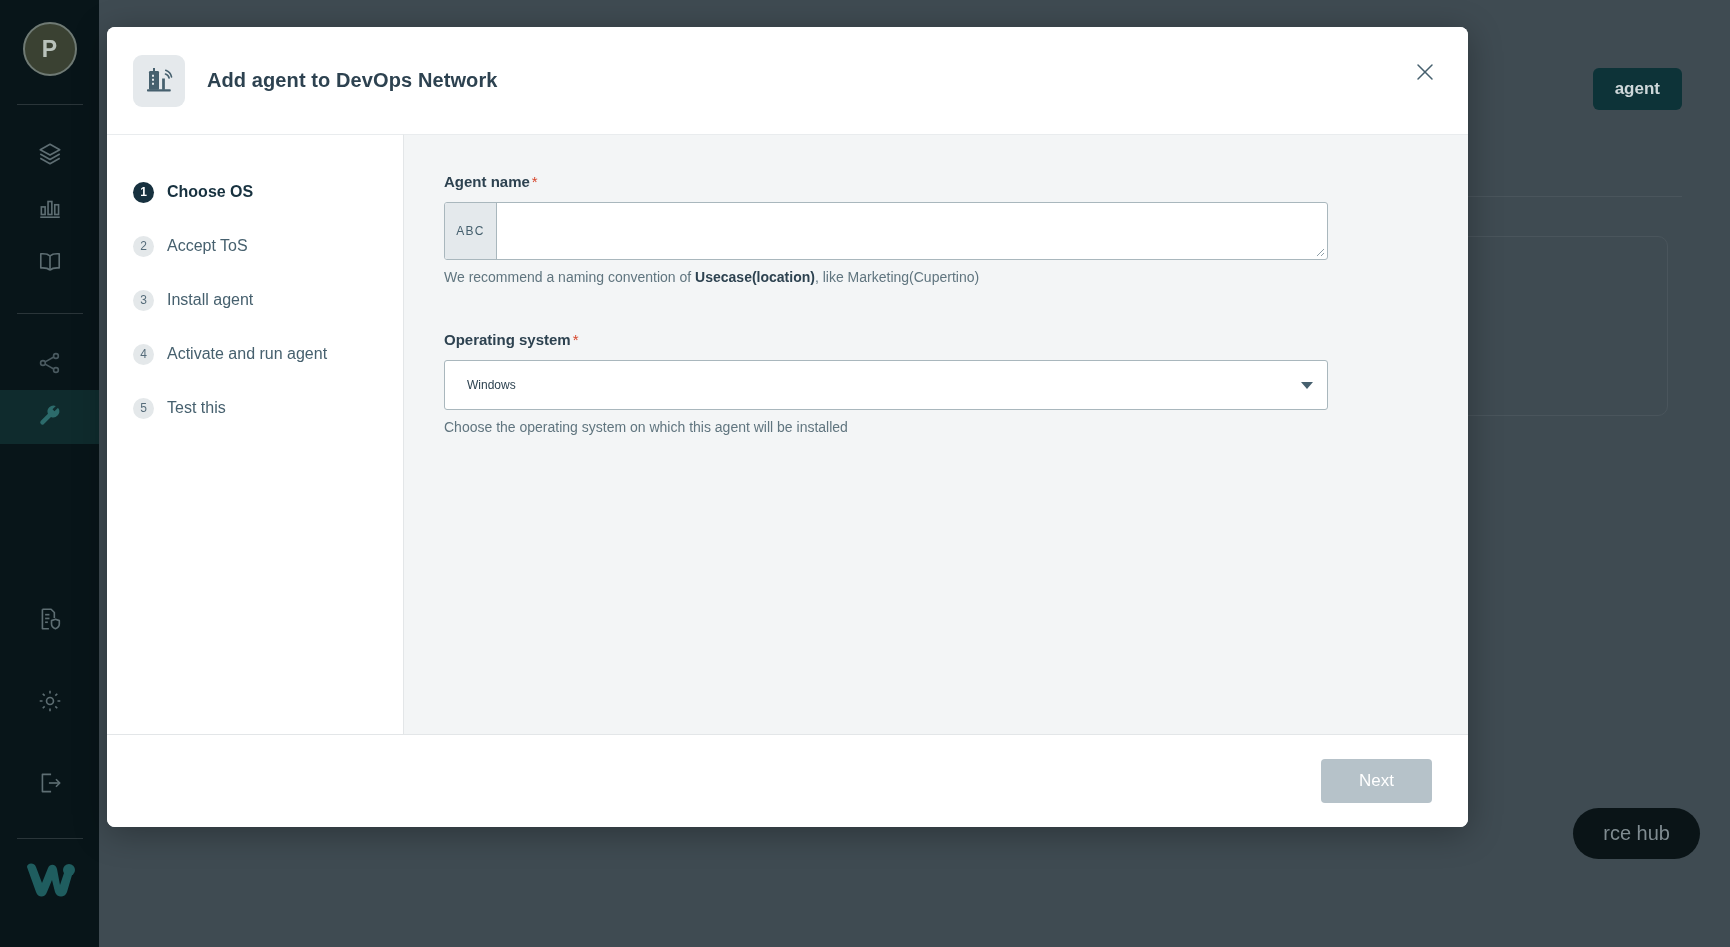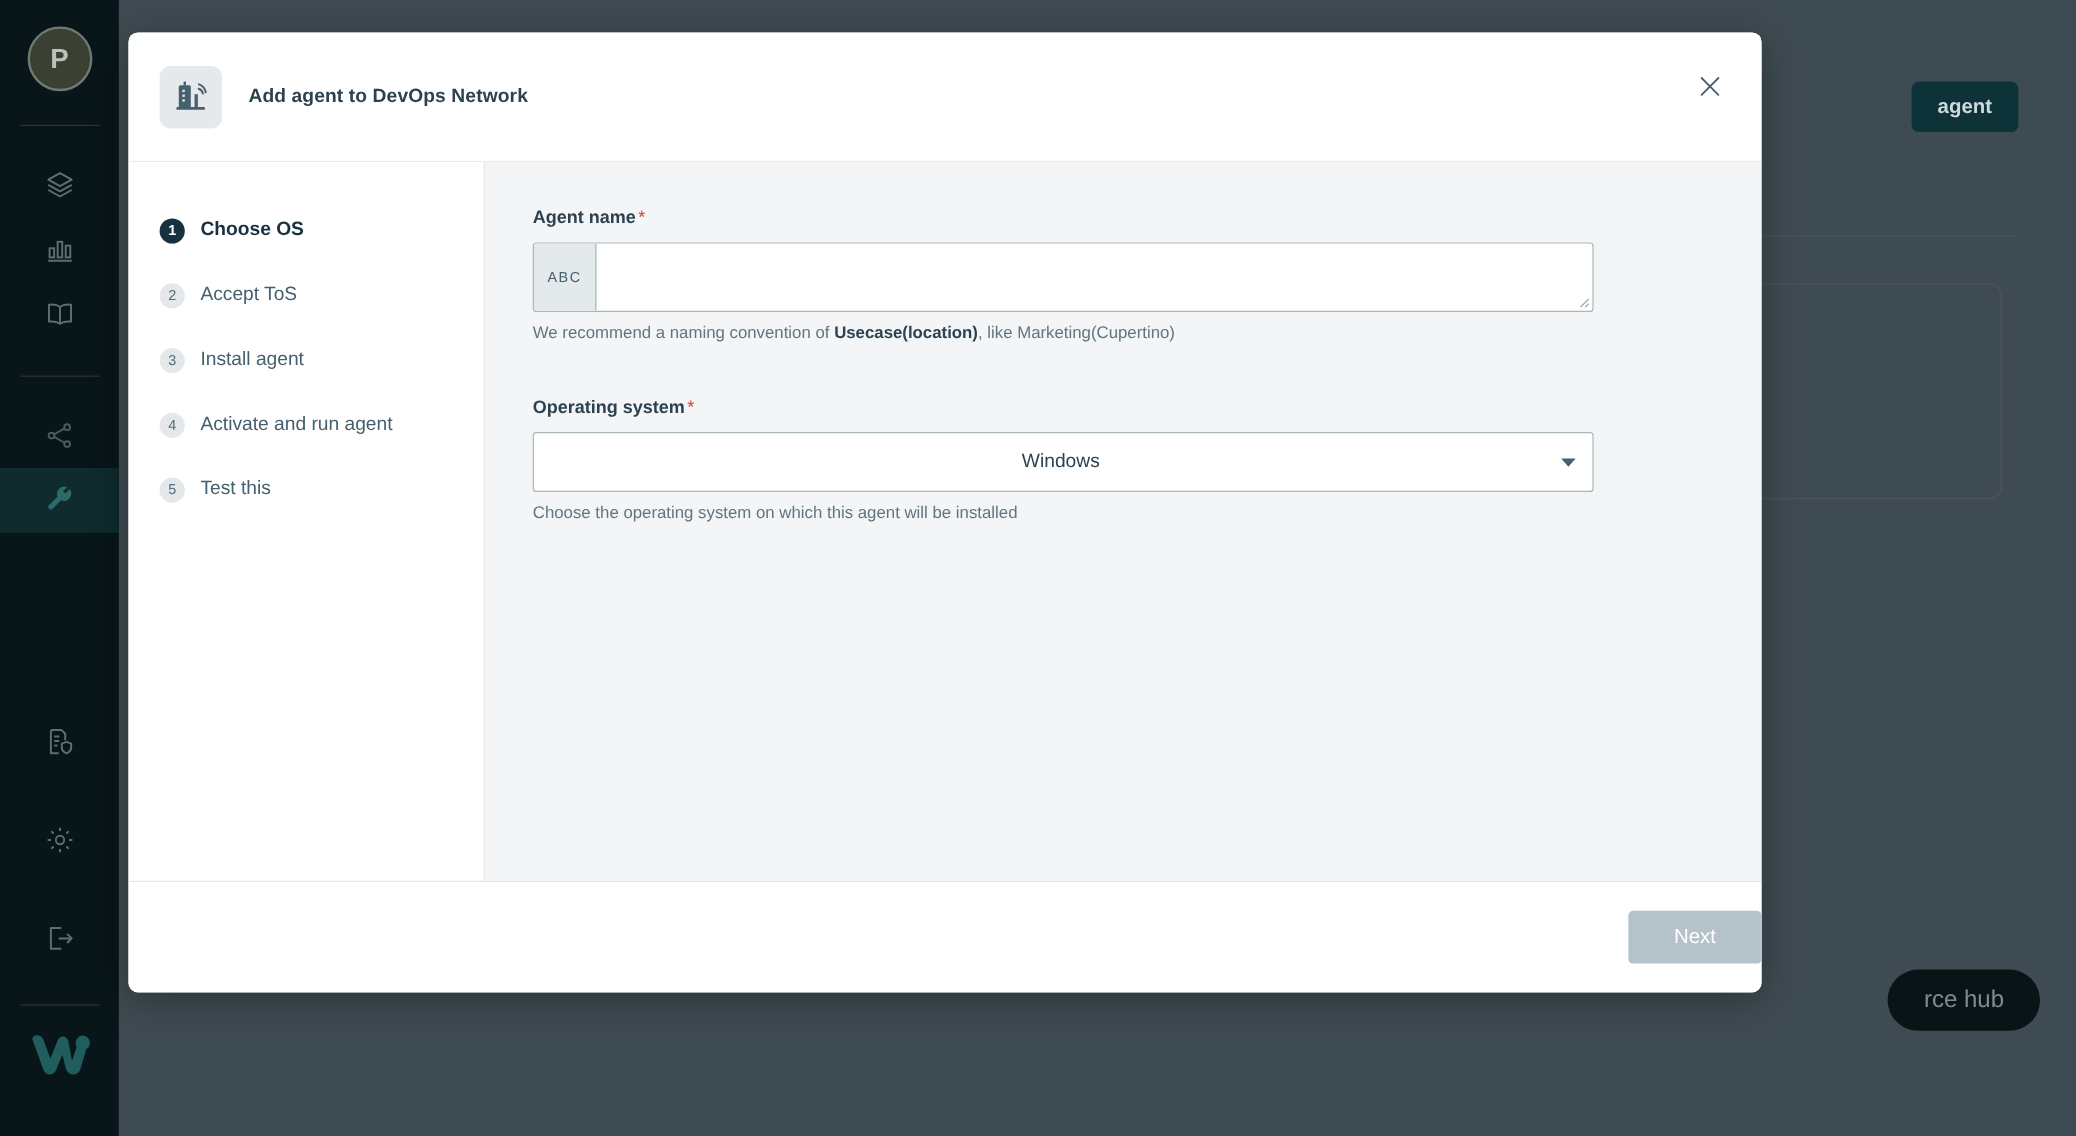--- a/index.html
+++ b/index.html
@@ -95,21 +95,21 @@
     flex: 0 0 107px;
   }
   .header-icon {
     width: 52px; height: 52px;
     border-radius: 9px;
     background: #e5e9ec;
     display: flex; align-items: center; justify-content: center;
     margin-right: 22px;
   }
   .modal-title {
-    font-size: 16px; font-weight: bold; color: #2d4250;
+    font-size: 20px; font-weight: bold; color: #2d4250;
     letter-spacing: .1px;
   }
   .close-btn {
     position: absolute; right: 28px; top: 30px;
     width: 30px; height: 30px;
     display: flex; align-items: center; justify-content: center;
     cursor: pointer;
   }
 
   .modal-body { flex: 1; display: flex; min-height: 0; }
@@ -189,35 +189,36 @@
   .helper b { color: #2d4250; }
   .select-row {
     display: flex; align-items: center;
     background: #fff;
     border: 1px solid #a9b7bd;
     border-radius: 3px;
     height: 50px;
     padding: 0 14px 0 22px;
     cursor: pointer;
   }
-  .select-value { flex: 1; font-size: 16px; color: #2d4250; text-align: center; }
+  .select-value { flex: 1; font-size: 12px; color: #2d4250; }
   .caret {
     width: 0; height: 0;
     border-left: 6px solid transparent;
     border-right: 6px solid transparent;
     border-top: 7px solid #46606e;
   }
   .gap { height: 36px; }
 
   
   .modal-footer {
     height: 93px;
     background: #fff;
     border-top: 1px solid #e3e6e8;
     display: flex; align-items: center; justify-content: flex-end;
+    padding-right: 36px;
     flex: 0 0 93px;
   }
   .next-btn {
     background: #b6c2c9; color: #ffffff;
     border: 0; border-radius: 4px;
     font-size: 17px;
     padding: 12px 38px;
     font-family: "Liberation Sans", sans-serif;
     cursor: default;
   }

